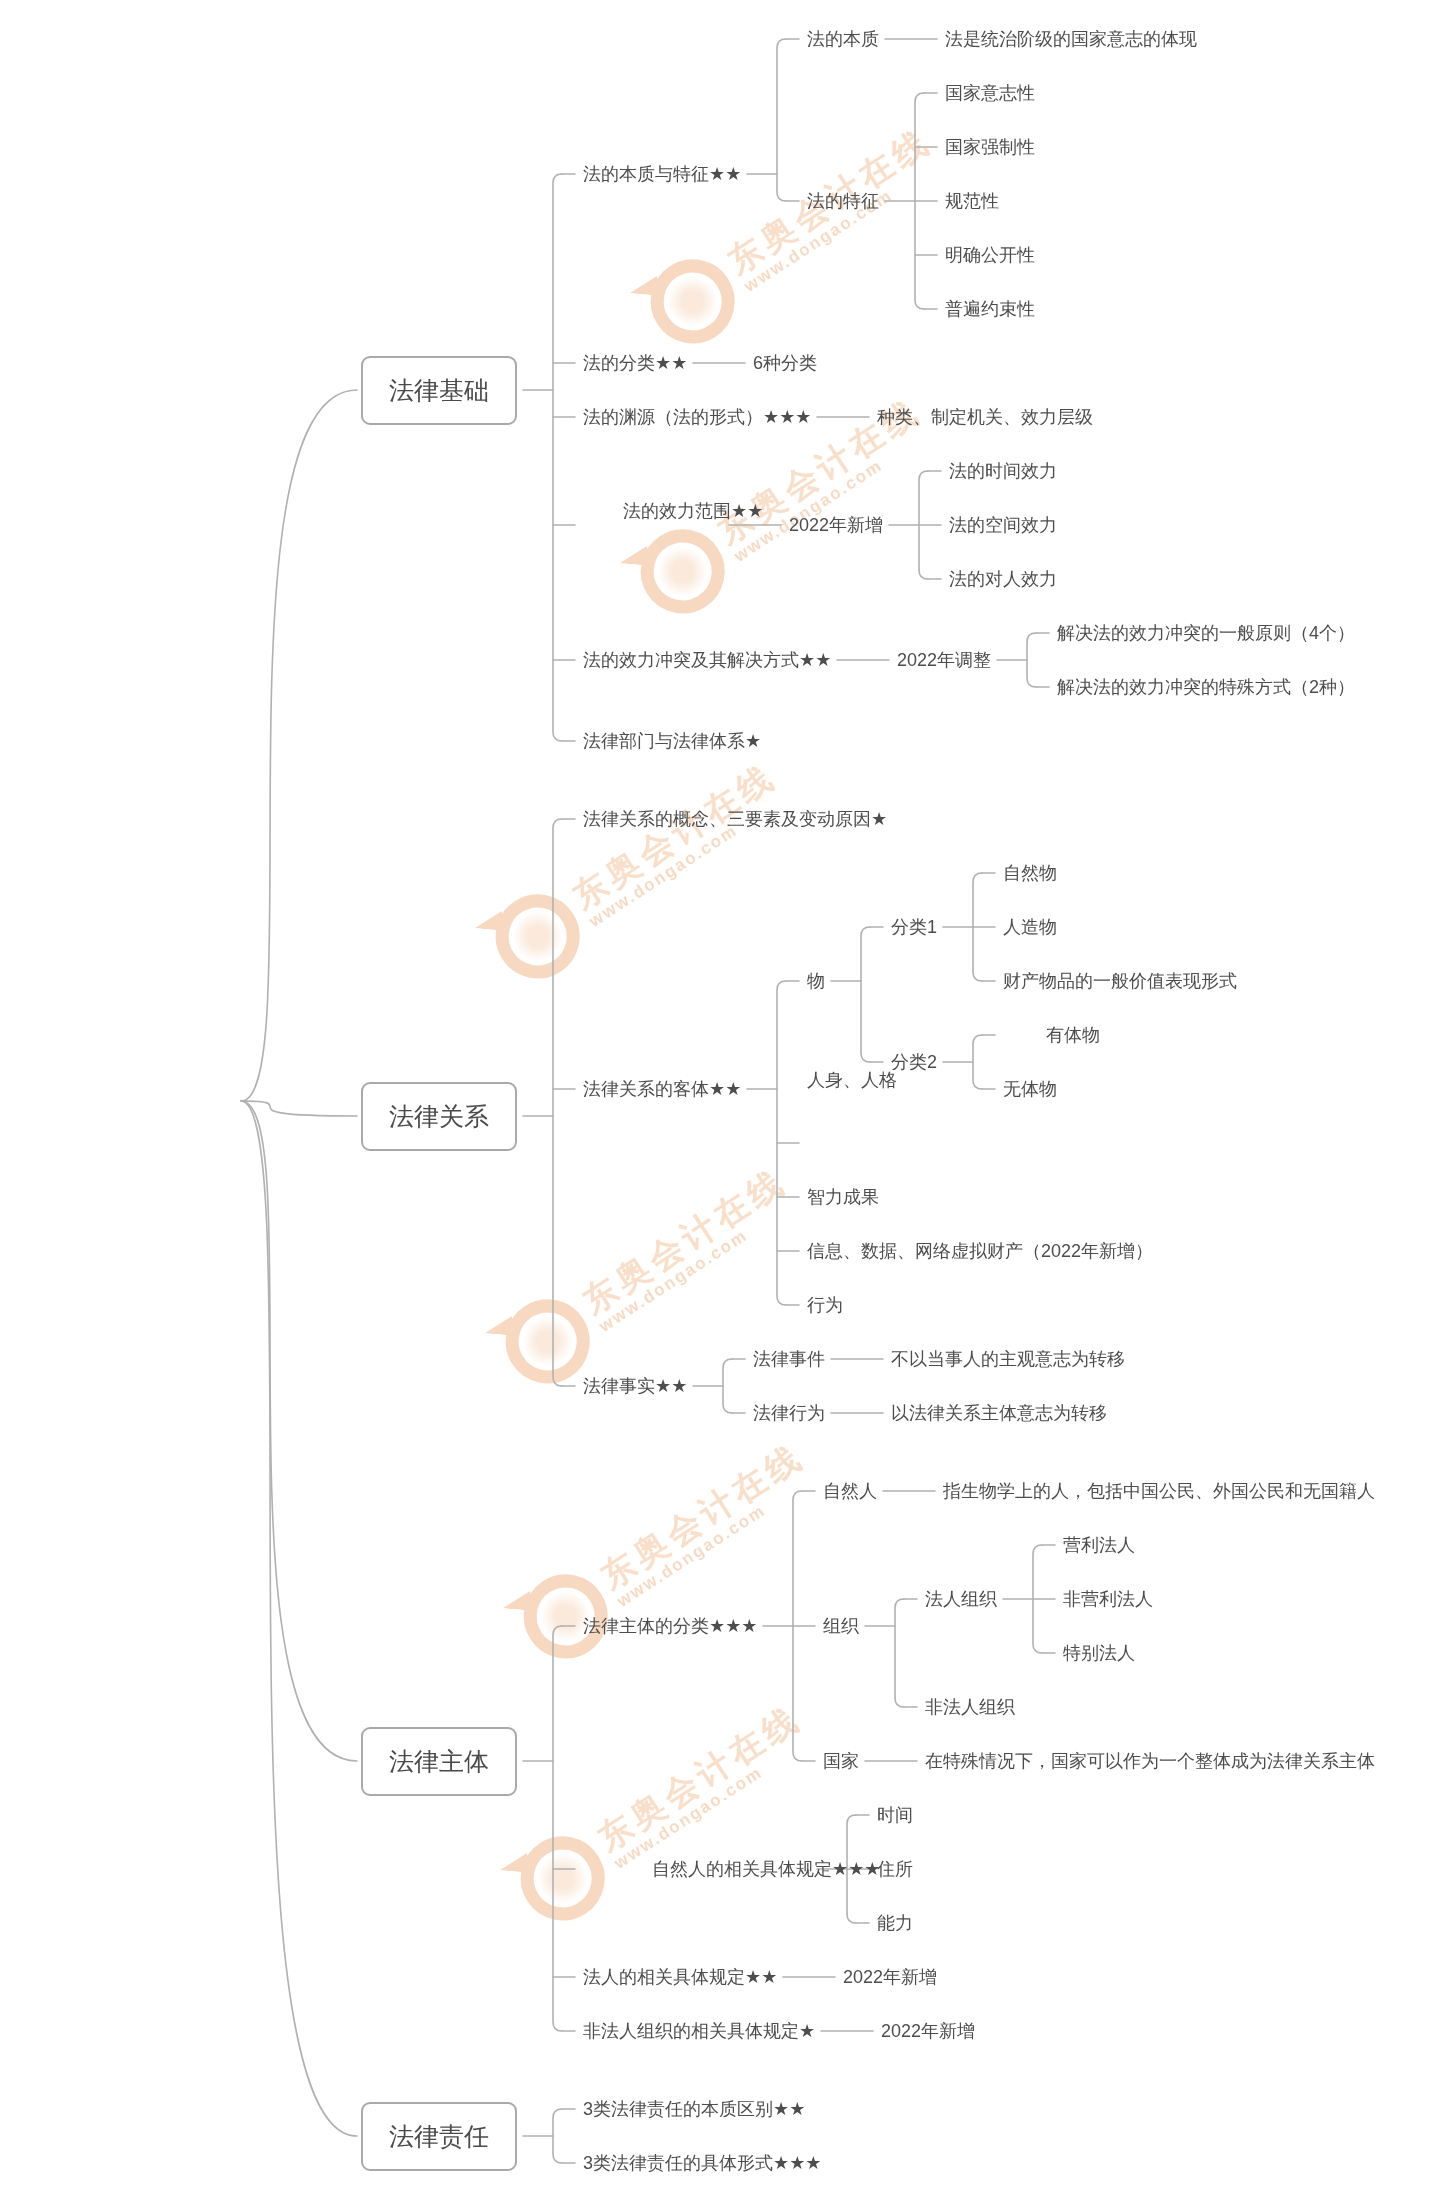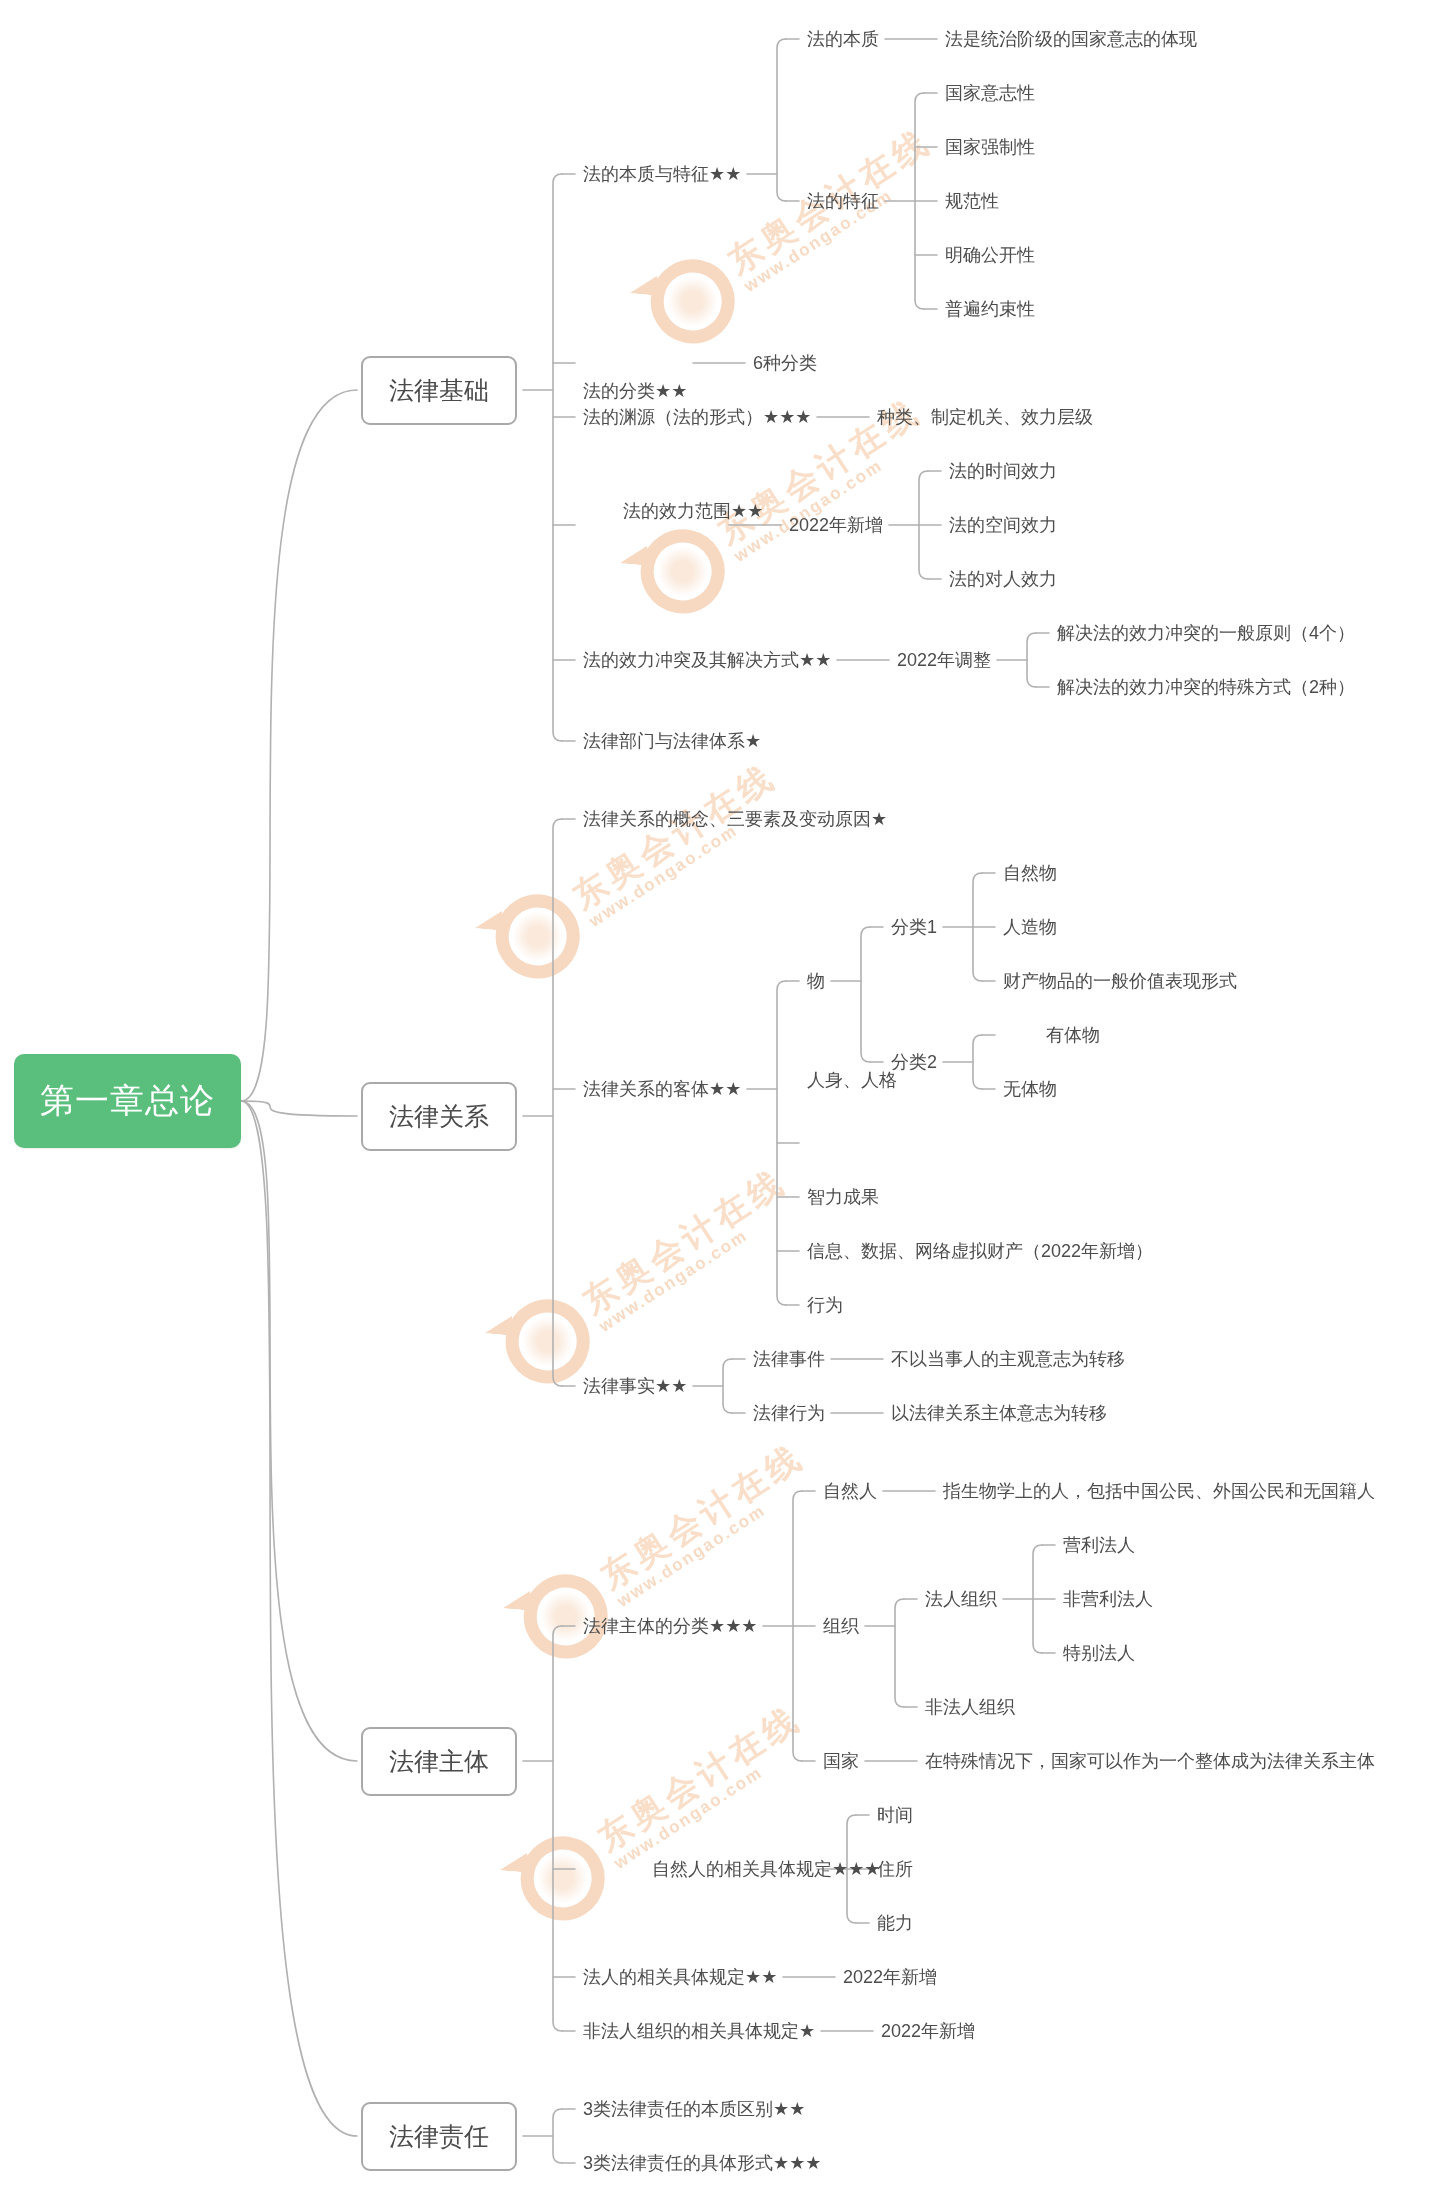--- a/index.html
+++ b/index.html
@@ -184,32 +184,31 @@
       </div>
       <div class="wm" style="left: 665px; top: 1812px;">
         <span class="wm-logo"></span>
         <span class="wm-text">
           <span class="wm-t1">东奥会计在线</span>
           <span class="wm-t2">www.dongao.com</span>
         </span>
       </div>
     </div>
   <div id="nodes">
-      <div class="node n-root" style="left: 14px; top: 1054px;">第一章总论</div>
       <div class="node n-box" style="left: 361px; top: 355.5px;">法律基础</div>
       <div class="node n-text" style="left: 583px; top: 163px;">法的本质与特征★★</div>
       <div class="node n-text" style="left: 807px; top: 28px;">法的本质</div>
       <div class="node n-text" style="left: 945px; top: 28px;">法是统治阶级的国家意志的体现</div>
       <div class="node n-text" style="left: 807px; top: 190px;">法的特征</div>
       <div class="node n-text" style="left: 945px; top: 82px;">国家意志性</div>
       <div class="node n-text" style="left: 945px; top: 136px;">国家强制性</div>
       <div class="node n-text" style="left: 945px; top: 190px;">规范性</div>
       <div class="node n-text" style="left: 945px; top: 244px;">明确公开性</div>
       <div class="node n-text" style="left: 945px; top: 298px;">普遍约束性</div>
-      <div class="node n-text" style="left: 583px; top: 352px; margin-top: 28px;">法的分类★★</div>
+      <div class="node n-text" style="left: 583px; top: 352px;">法的分类★★</div>
       <div class="node n-text" style="left: 753px; top: 352px;">6种分类</div>
       <div class="node n-text" style="left: 583px; top: 406px;">法的渊源（法的形式）★★★</div>
       <div class="node n-text" style="left: 877px; top: 406px;">种类、制定机关、效力层级</div>
       <div class="node n-text" style="left: 583px; top: 500px; margin-left: 40px;">法的效力范围★★</div>
       <div class="node n-text" style="left: 789px; top: 514px;">2022年新增</div>
       <div class="node n-text" style="left: 949px; top: 460px;">法的时间效力</div>
       <div class="node n-text" style="left: 949px; top: 514px;">法的空间效力</div>
       <div class="node n-text" style="left: 949px; top: 568px;">法的对人效力</div>
       <div class="node n-text" style="left: 583px; top: 649px;">法的效力冲突及其解决方式★★</div>
       <div class="node n-text" style="left: 897px; top: 649px;">2022年调整</div>

